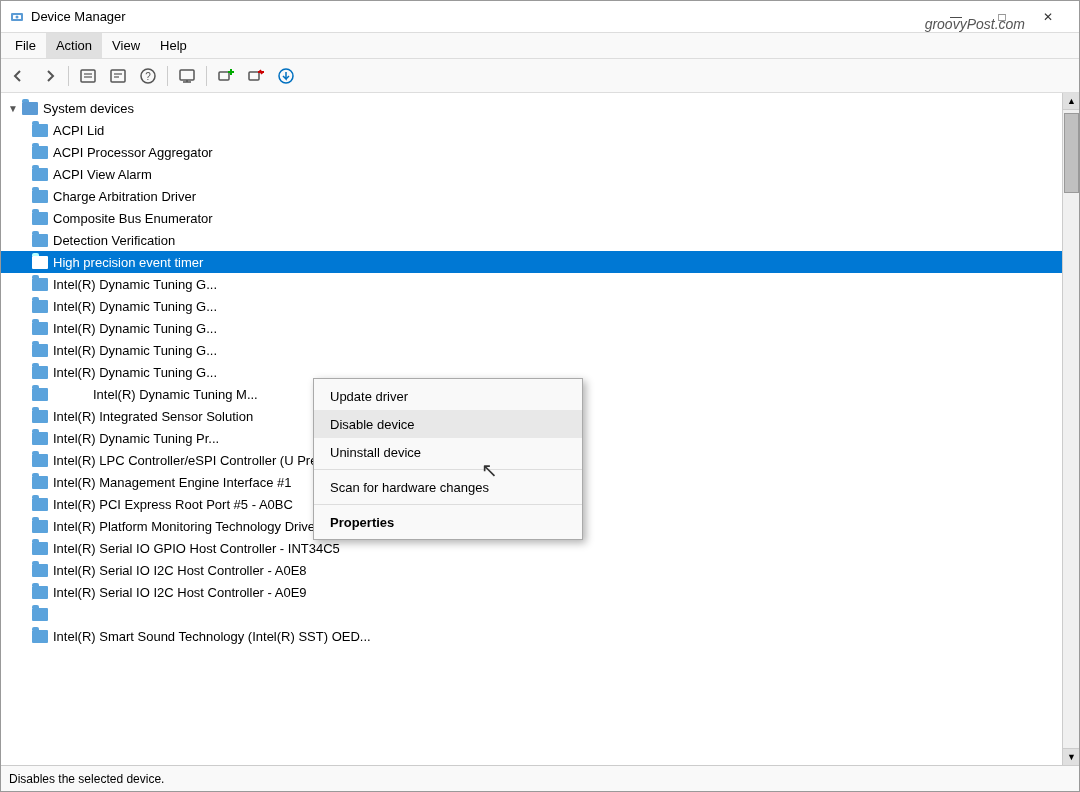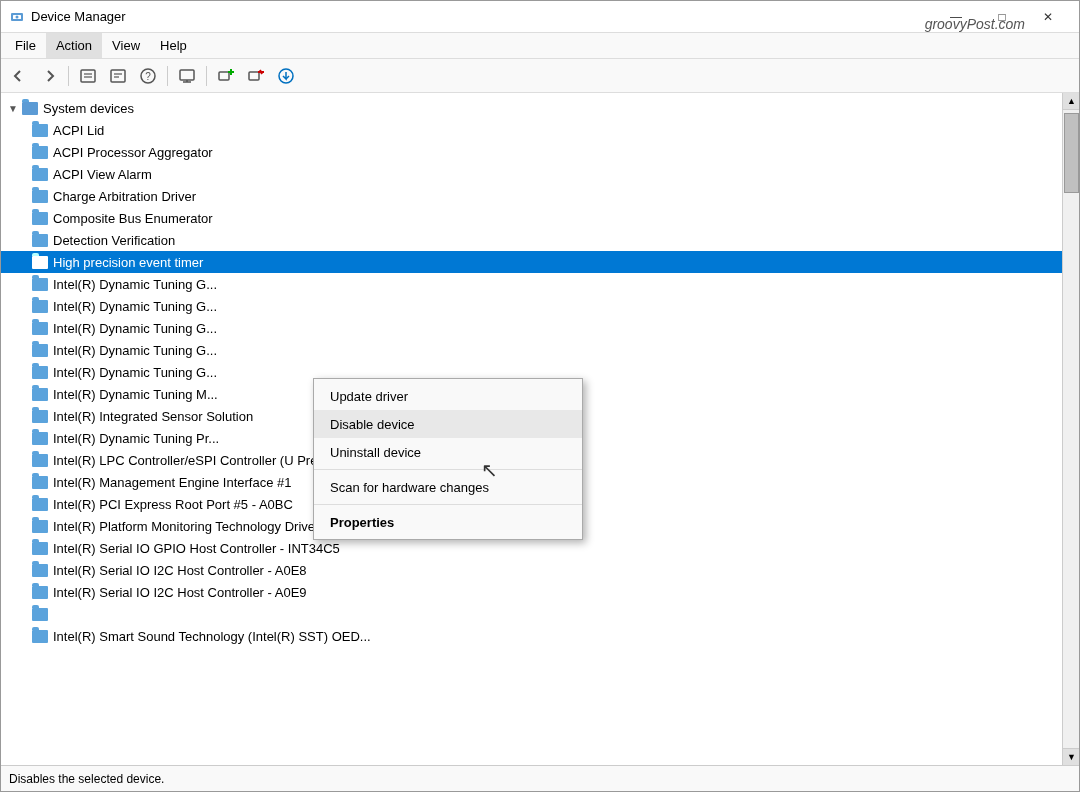--- a/index.html
+++ b/index.html
@@ -410,21 +410,21 @@
             <div class="folder-icon"></div>
           </div>
         <span class="item-label">Intel(R) Dynamic Tuning G...</span>
       </div>
       <div class="tree-item" style="padding-left:30px;">
         <div class="item-icon">
             <div class="folder-icon"></div>
           </div>
         <span class="item-label">Intel(R) Dynamic Tuning G...</span>
       </div>
-      <div class="tree-item" style="padding-left:30px;">
+      <div class="tree-item" style="padding-left:30px;gap:40px;">
         <div class="item-icon">
             <div class="folder-icon"></div>
           </div>
         <span class="item-label">Intel(R) Dynamic Tuning M...</span>
       </div>
       <div class="tree-item" style="padding-left:30px;">
         <div class="item-icon">
             <div class="folder-icon"></div>
           </div>
         <span class="item-label">Intel(R) Integrated Sensor Solution</span>

